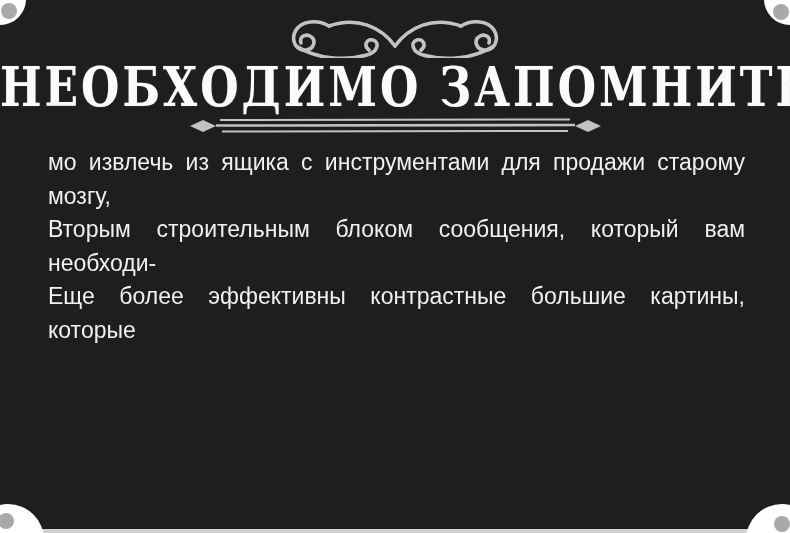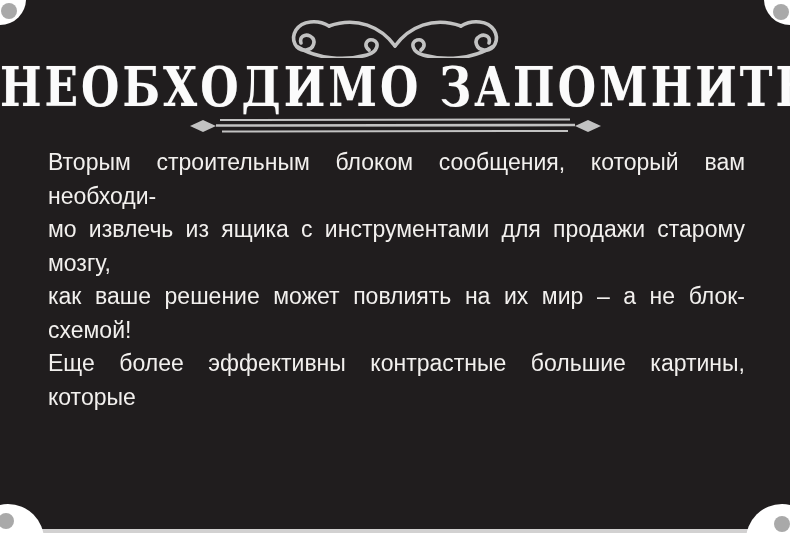--- a/index.html
+++ b/index.html
@@ -82,20 +82,19 @@
 
   <svg class="divider" viewBox="0 0 415 20" preserveAspectRatio="none">
     <polygon points="2,10 15,4 28,10 15,16"></polygon>
     <polygon points="387,10 400,4 413,10 400,16"></polygon>
     <line x1="32" y1="4" x2="382" y2="3.5" stroke-width="2"></line>
     <line x1="28" y1="9.5" x2="387" y2="9" stroke-width="2.6"></line>
     <line x1="34" y1="15.5" x2="380" y2="15" stroke-width="2"></line>
   </svg>
 
   <div class="body-text">
+    <div class="body-line">мо извлечь из ящика с инструментами для продажи старому мозгу,</div>
     <div class="body-line">Вторым строительным блоком сообщения, который вам необходи-</div>
-    <div class="body-line">мо извлечь из ящика с инструментами для продажи старому мозгу,</div>
-    <div class="body-line">как ваше решение может повлиять на их мир – а не блок-схемой!</div>
     <div class="body-line">Еще более эффективны контрастные большие картины, которые</div>
 
   </div>
 
 </div>
 
 </body></html>

